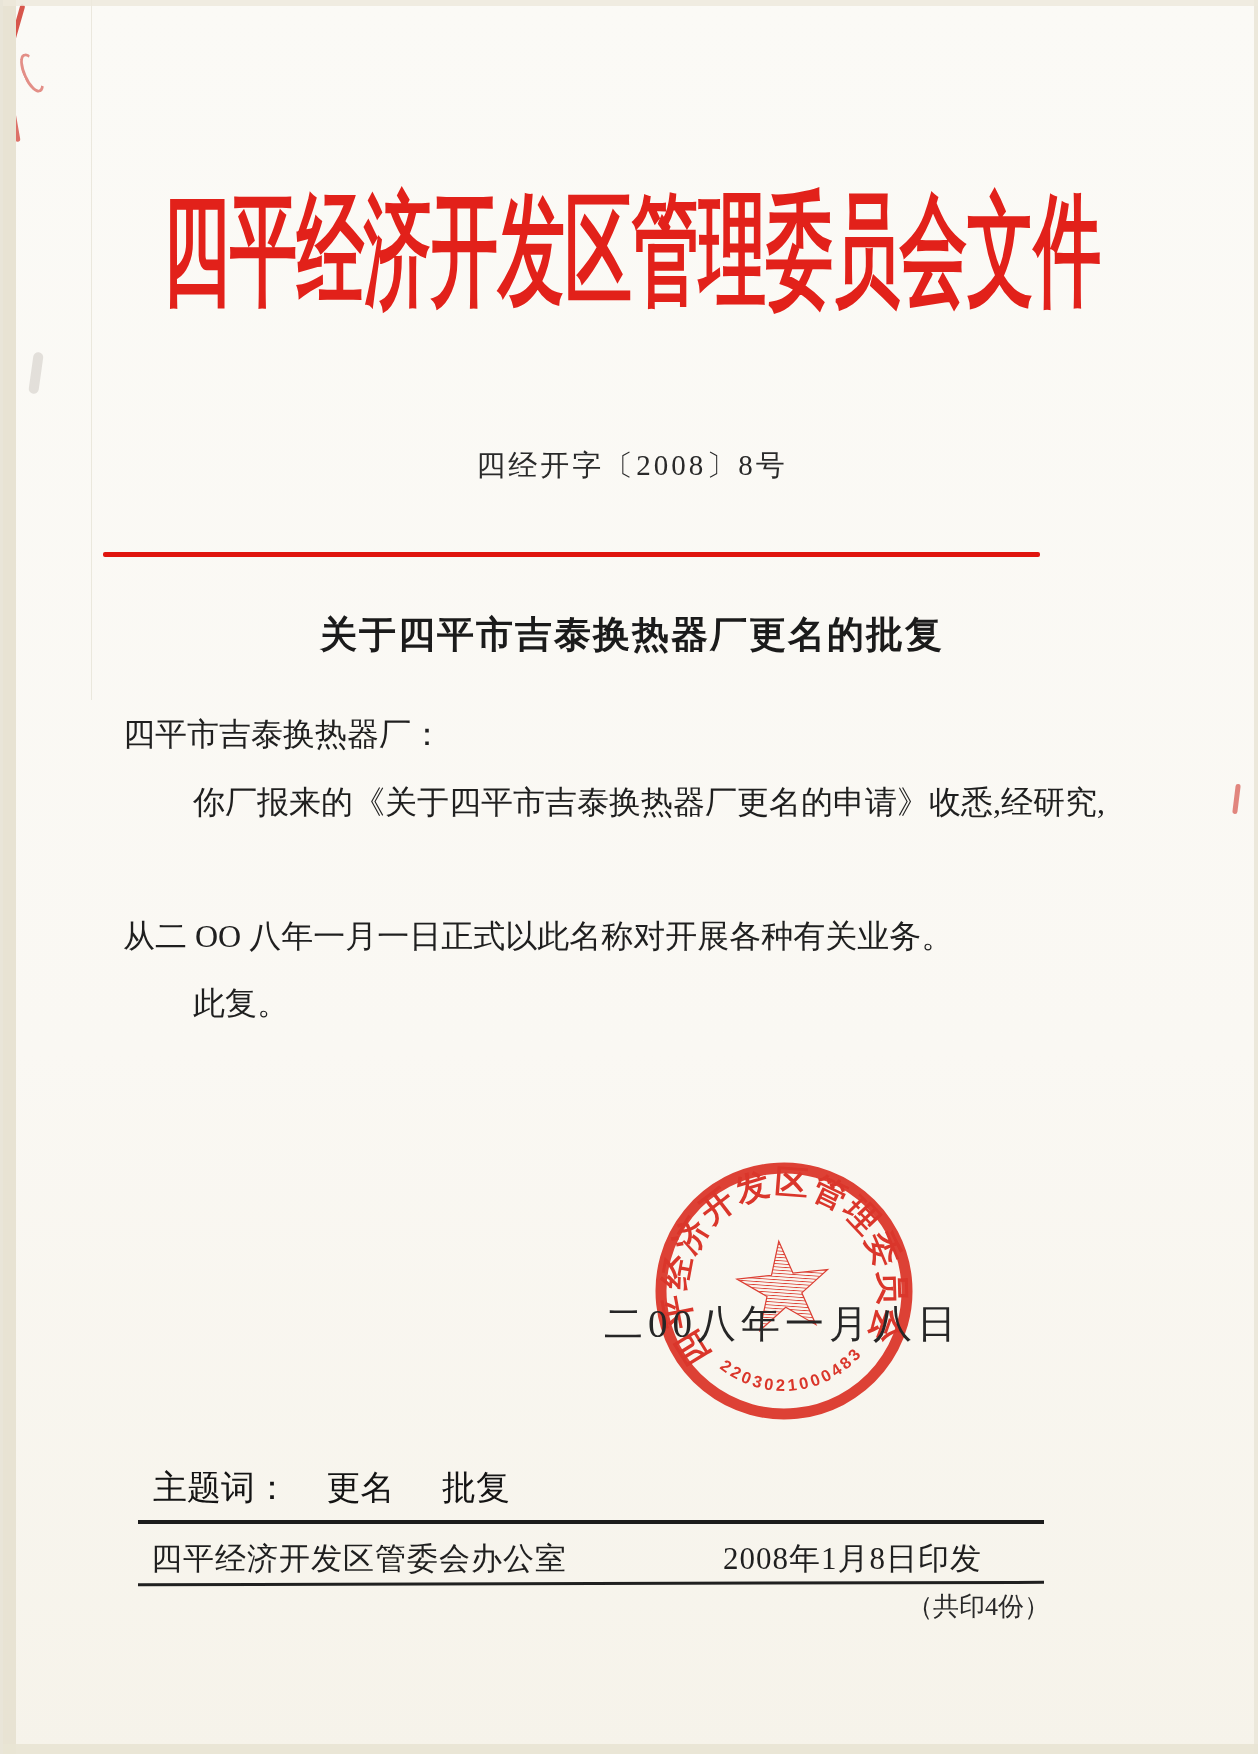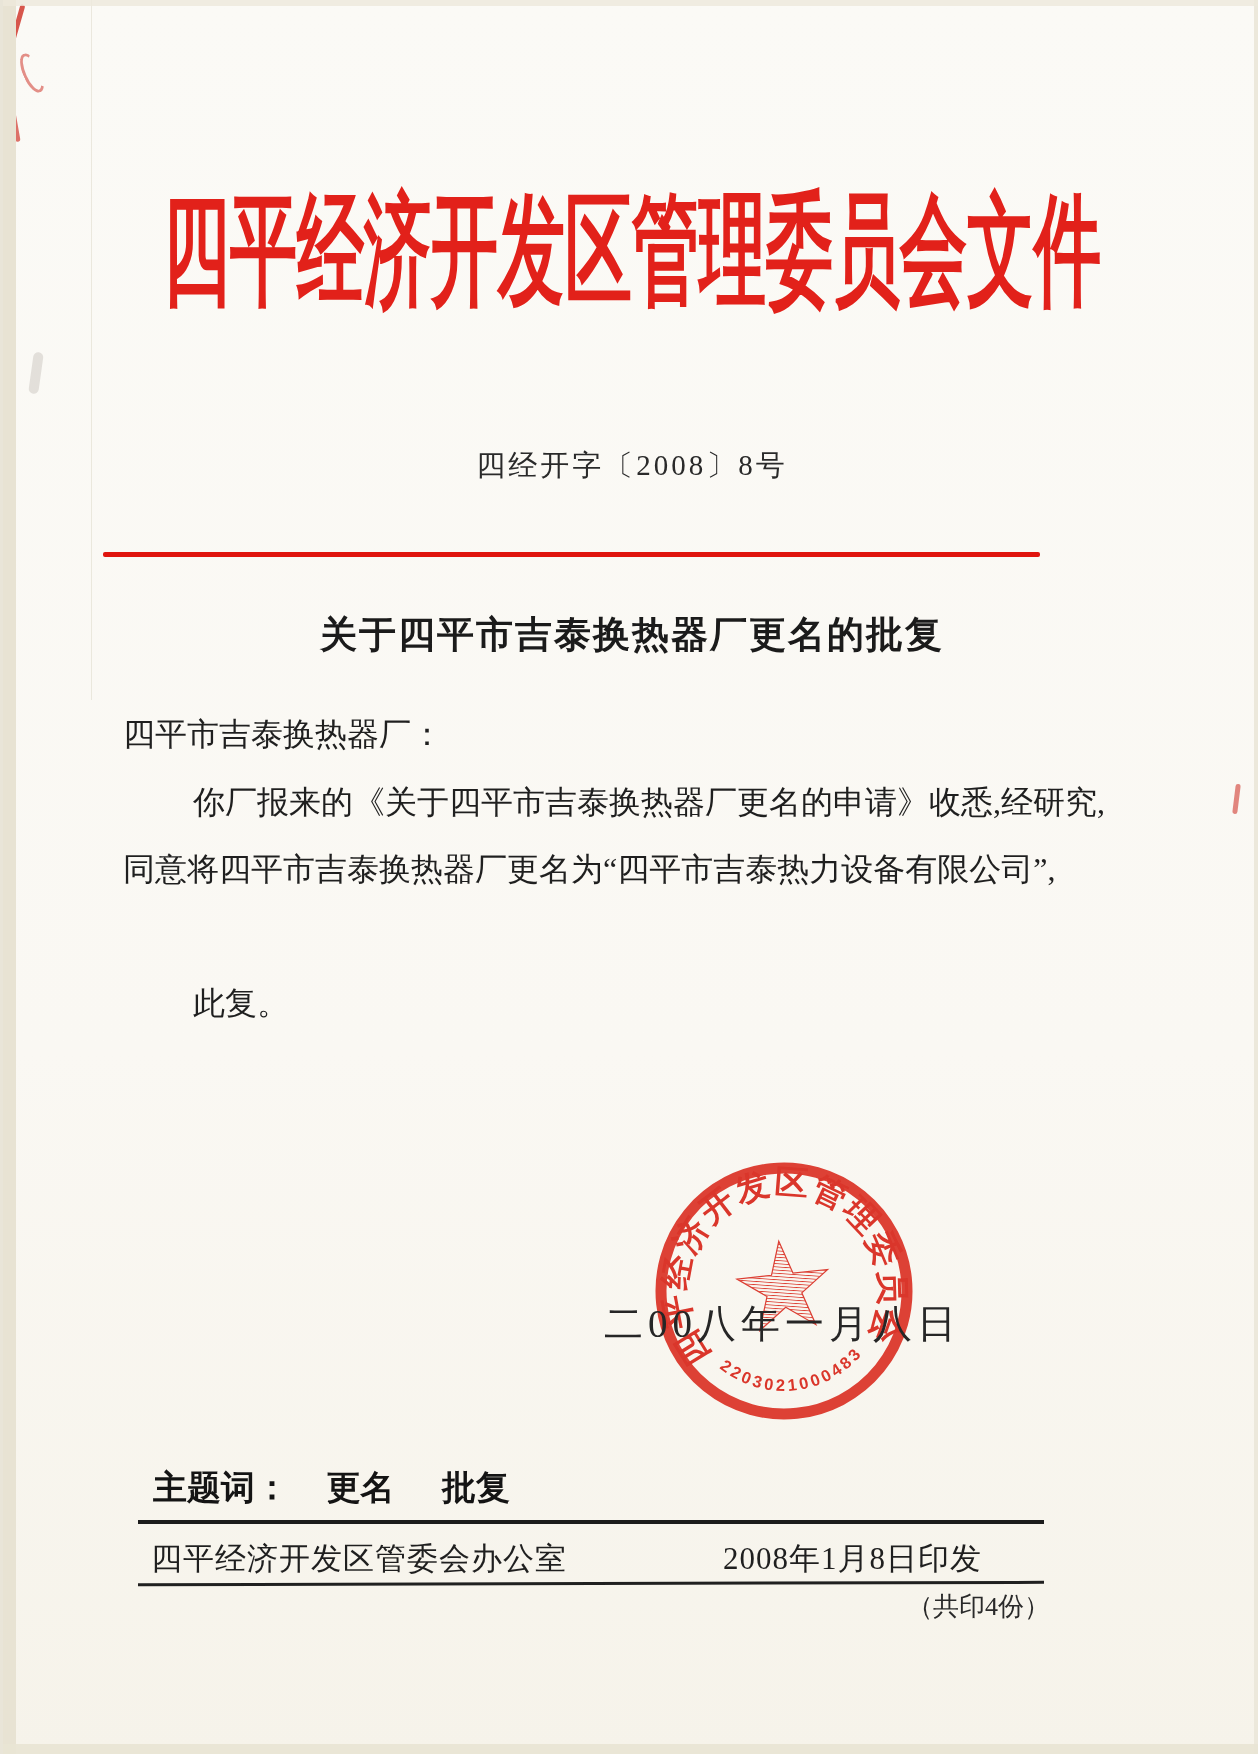--- a/index.html
+++ b/index.html
@@ -43,21 +43,21 @@
   .para-1{position:absolute;top:853px;left:120px;}
   .para-2{position:absolute;top:920px;left:120px;}
   .closing-line{position:absolute;top:987px;left:190px;}
 
   .seal{position:absolute;left:641px;top:1151px;width:280px;height:280px;opacity:.94;}
   .signature-date{
     position:absolute;top:1297px;left:601px;z-index:5;
     font-size:39px;color:#262626;letter-spacing:5px;white-space:nowrap;
   }
 
-  .keywords-row{position:absolute;top:1465px;left:150px;font-size:34px;font-weight:bold;color:#141414;
+  .keywords-row{position:absolute;top:1465px;left:150px;font-size:34px;font-weight:normal;color:#141414;
     font-family:"Liberation Sans","DejaVu Sans",sans-serif;}
   .keywords-row .kw1{margin-left:28px;}
   .keywords-row .kw2{margin-left:38px;}
   .rule-top{position:absolute;top:1520px;left:135px;width:906px;height:4px;background:#1c1c1c;}
   .issuing-office{position:absolute;top:1538px;left:148px;font-size:31px;color:#1f1f1f;letter-spacing:1px;}
   .print-date{position:absolute;top:1538px;left:720px;font-size:31px;color:#1f1f1f;letter-spacing:1px;}
   .rule-bottom{position:absolute;top:1582px;left:135px;width:906px;height:3px;background:#202020;transform:rotate(-0.15deg);}
   .copies-note{position:absolute;top:1589px;left:876px;font-size:26px;color:#2a2a2a;margin-left:28px;}
 
   
@@ -79,21 +79,21 @@
 
   <div class="doc-number">四经开字〔2008〕8号</div>
 
   <div class="red-rule" style="background:#e0150e;"></div>
 
   <div class="subject-title">关于四平市吉泰换热器厂更名的批复</div>
 
   <div class="body-text para-0">你厂报来的《关于四平市吉泰换热器厂更名的申请》收悉,经研究,</div>
 
   <div class="body-text salutation">四平市吉泰换热器厂：</div>
-  <div class="body-text para-1">同意将四平市吉泰换热器厂更名为“四平市吉泰热力设备有限公司”,</div>
+  <div class="body-text para-2">从二 OO 八年一月一日正式以此名称对开展各种有关业务。</div>
 
   <div class="body-text closing-line">此复。</div>
 
   <svg class="seal" viewBox="0 0 280 280">
     <defs>
       <pattern id="sealHatch" width="3.2" height="3.2" patternUnits="userSpaceOnUse" patternTransform="rotate(100)">
         <line x1="0" y1="0" x2="0" y2="3.2" stroke="#d92b1f" stroke-width="1.7"></line>
       </pattern>
       <path id="ringTextPath" d="M 60.6 195.7 A 97 97 0 1 1 219.4 195.7" fill="none"></path>
       <path id="serialPath" d="M 57.6 198.1 A 102 102 0 0 0 222.4 198.1" fill="none"></path>

